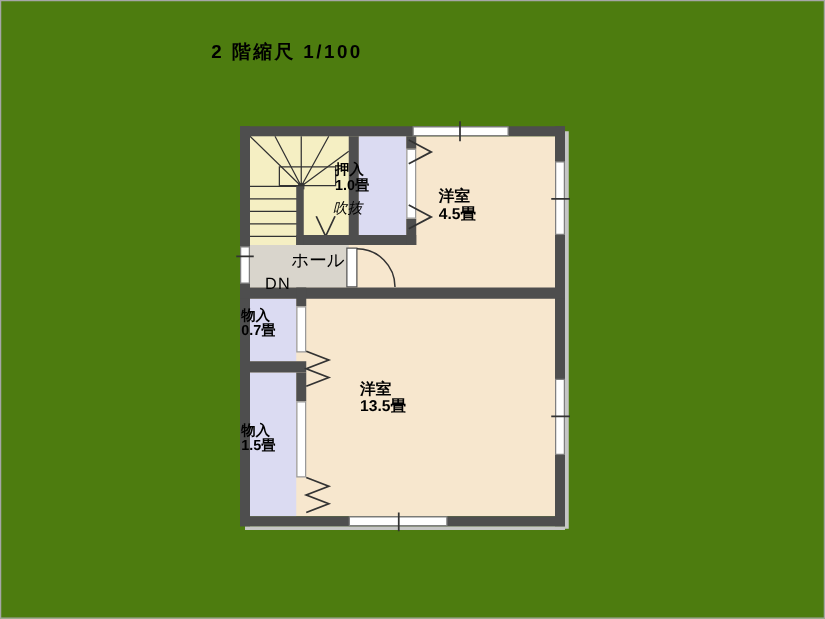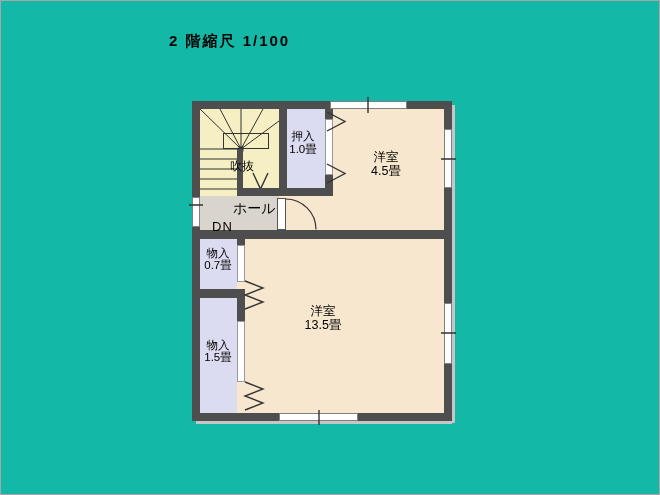--- a/index.html
+++ b/index.html
@@ -1,31 +1,31 @@
 <!DOCTYPE html>
 <html><head>
 <meta charset="utf-8">
 <style>
   html,body{margin:0;padding:0;background:#fff;}
   #canvas{
     position:relative;
     width:660px;height:495px;
-    background:#14b8a6;
+    background:#4d7c0f;
     border:1px solid #a6a6a6;
     box-sizing:border-box;
     font-family:"Liberation Sans", sans-serif;
     overflow:hidden;
   }
   #plan-svg{position:absolute;left:0;top:0;}
   .txt{position:absolute;color:#000;white-space:nowrap;}
   .page-title{left:168px;top:31px;font-size:15px;letter-spacing:2px;font-weight:600;}
-  .room-label{text-align:center;line-height:13px;}
+  .room-label{text-align:left;line-height:13px;font-weight:bold;}
   .lbl-oshiire{left:267px;top:129px;width:70px;font-size:11.5px;line-height:12.5px;}
   .lbl-y45{left:350px;top:150px;width:70px;font-size:12.5px;line-height:13.5px;}
-  .lbl-fukinuke{left:229px;top:157px;width:60px;font-size:12px;text-align:left;}
+  .lbl-fukinuke{left:229px;top:157px;width:60px;font-size:12px;text-align:right;font-style:italic;}
   .lbl-dn{left:211px;top:206px;font-size:13px;letter-spacing:1px;margin-top:12px;}
   .lbl-hall{left:232px;top:199px;font-size:14px;}
   .lbl-m07{left:192px;top:246px;width:50px;font-size:11.5px;line-height:12px;}
   .lbl-y135{left:287px;top:304px;width:70px;font-size:12.5px;line-height:13.5px;}
   .lbl-m15{left:192px;top:338px;width:50px;font-size:11.5px;line-height:12px;}
 </style>
 </head>
 <body>
 
 <div id="canvas">

